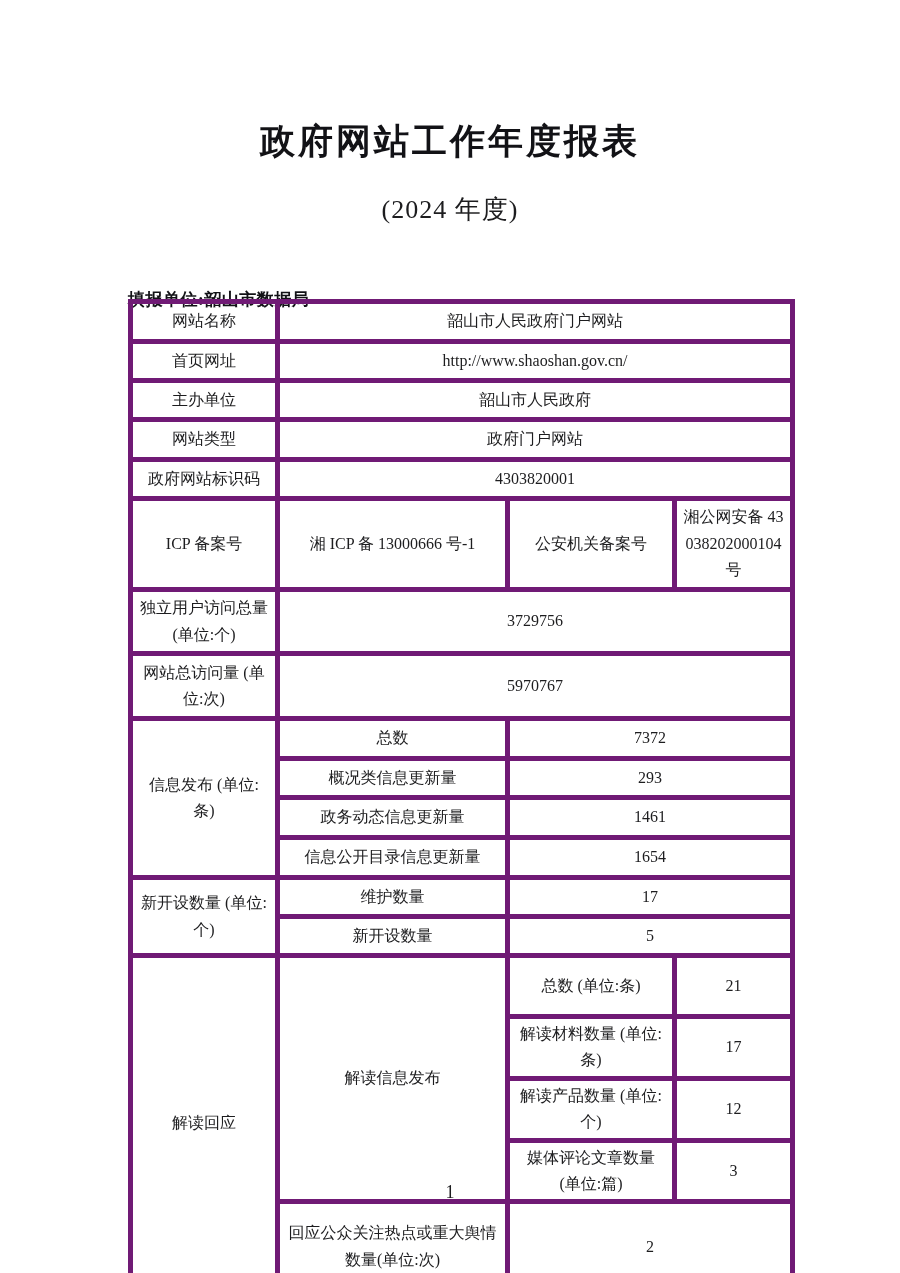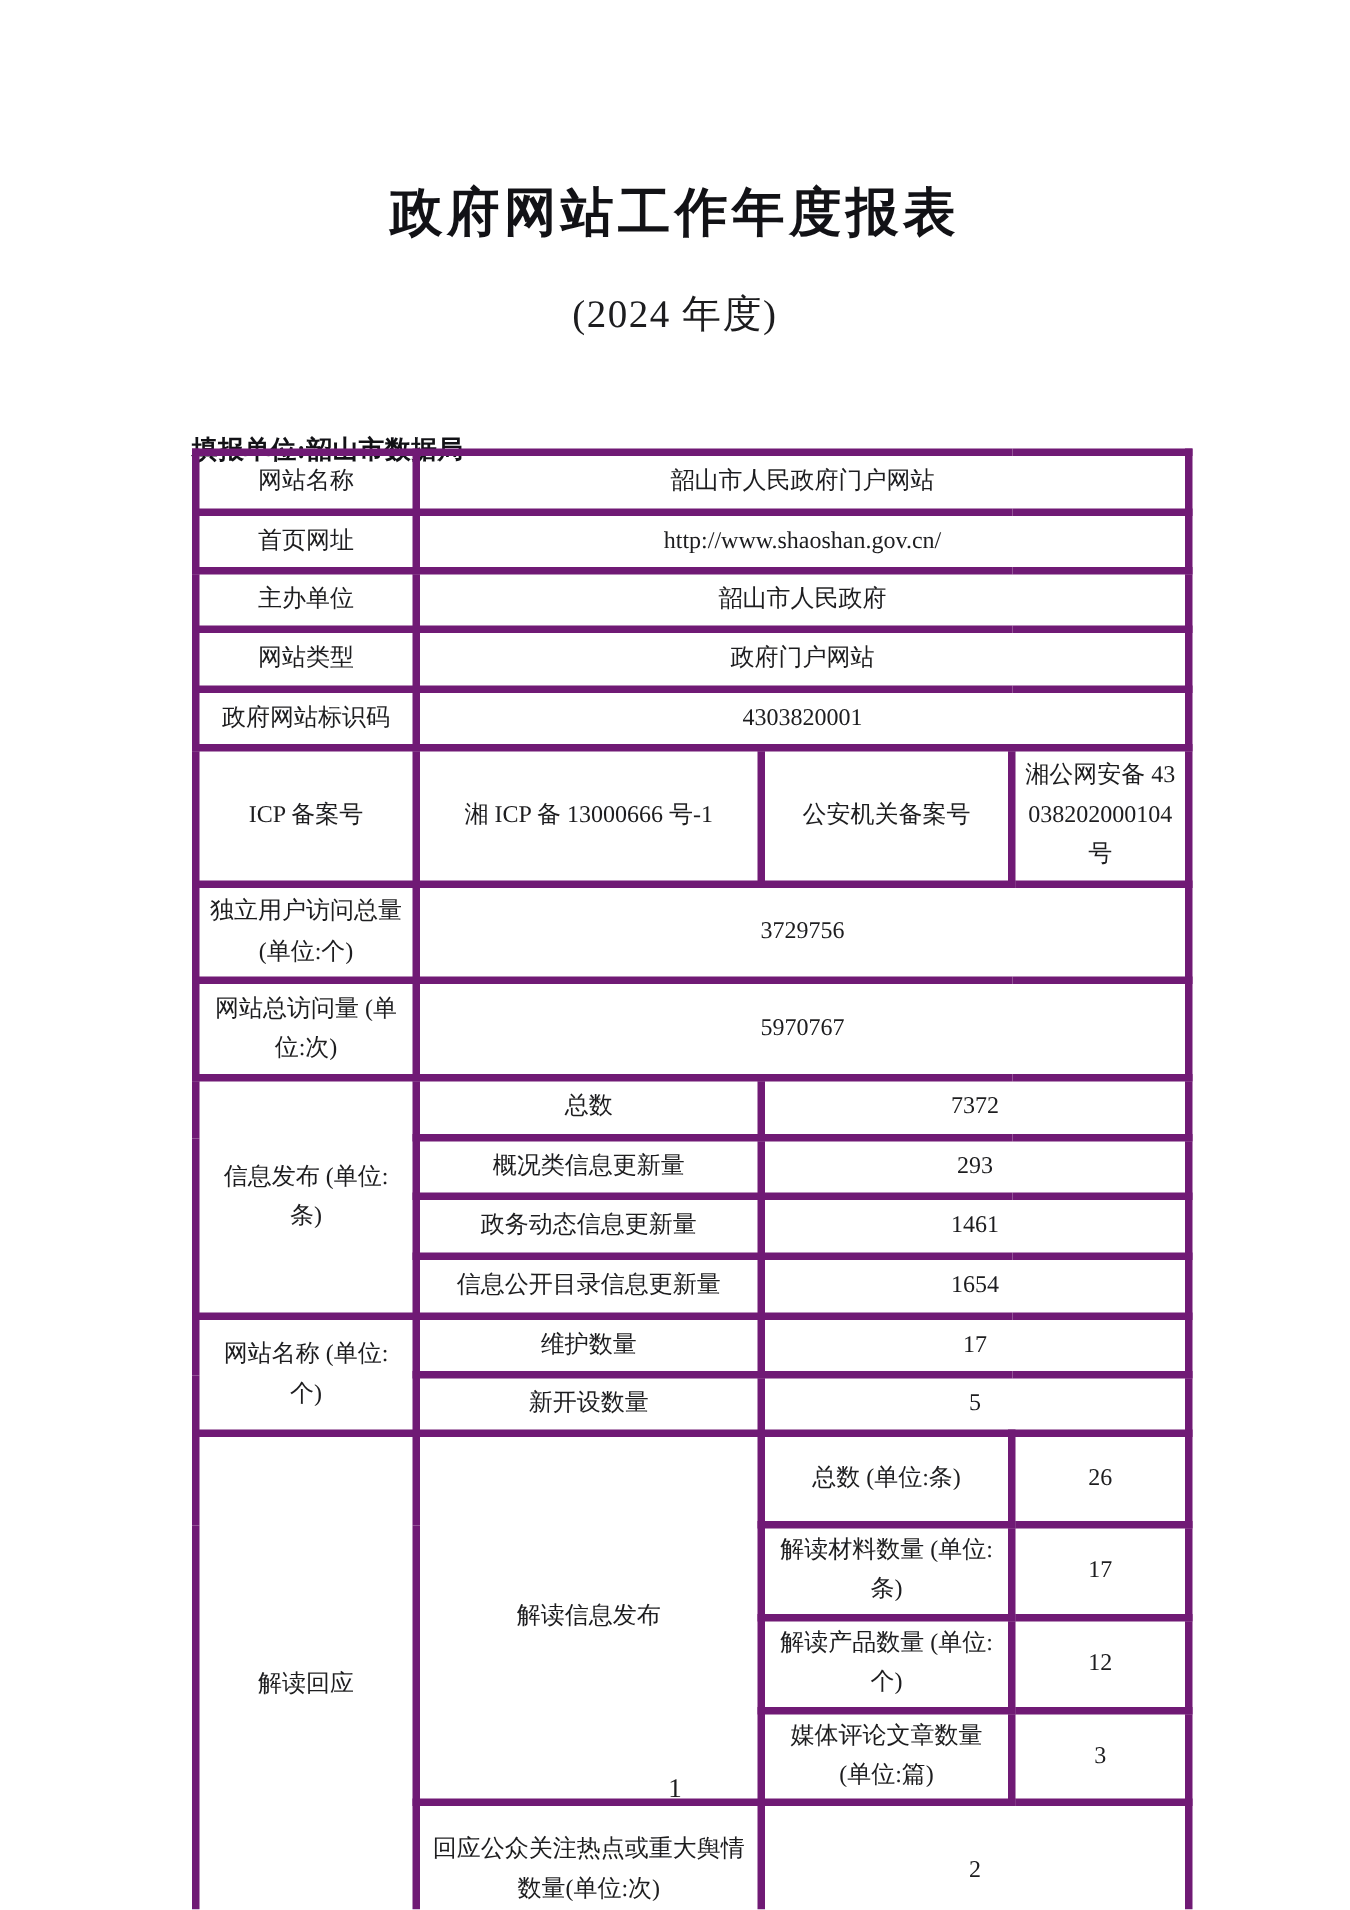--- a/index.html
+++ b/index.html
@@ -159,34 +159,34 @@
       <tr>
         <td class="h31">政务动态信息更新量</td>
         <td colspan="2">1461</td>
       </tr>
       <tr>
         <td class="h31">信息公开目录信息更新量</td>
         <td colspan="2">1654</td>
       </tr>
 
       <tr>
-        <td rowspan="2">网站名称 (单位:个)</td>
+        <td rowspan="2">新开设数量 (单位:个)</td>
         <td class="h30">维护数量</td>
         <td colspan="2">17</td>
       </tr>
       <tr>
         <td class="h30">新开设数量</td>
         <td colspan="2">5</td>
       </tr>
 
       <tr>
         <td rowspan="5">解读回应</td>
         <td rowspan="4">解读信息发布</td>
         <td class="h52">总数 (单位:条)</td>
-        <td>26</td>
+        <td>21</td>
       </tr>
       <tr>
         <td class="h52">解读材料数量 (单位:条)</td>
         <td>17</td>
       </tr>
       <tr>
         <td class="h52">解读产品数量 (单位:个)</td>
         <td>12</td>
       </tr>
       <tr>

